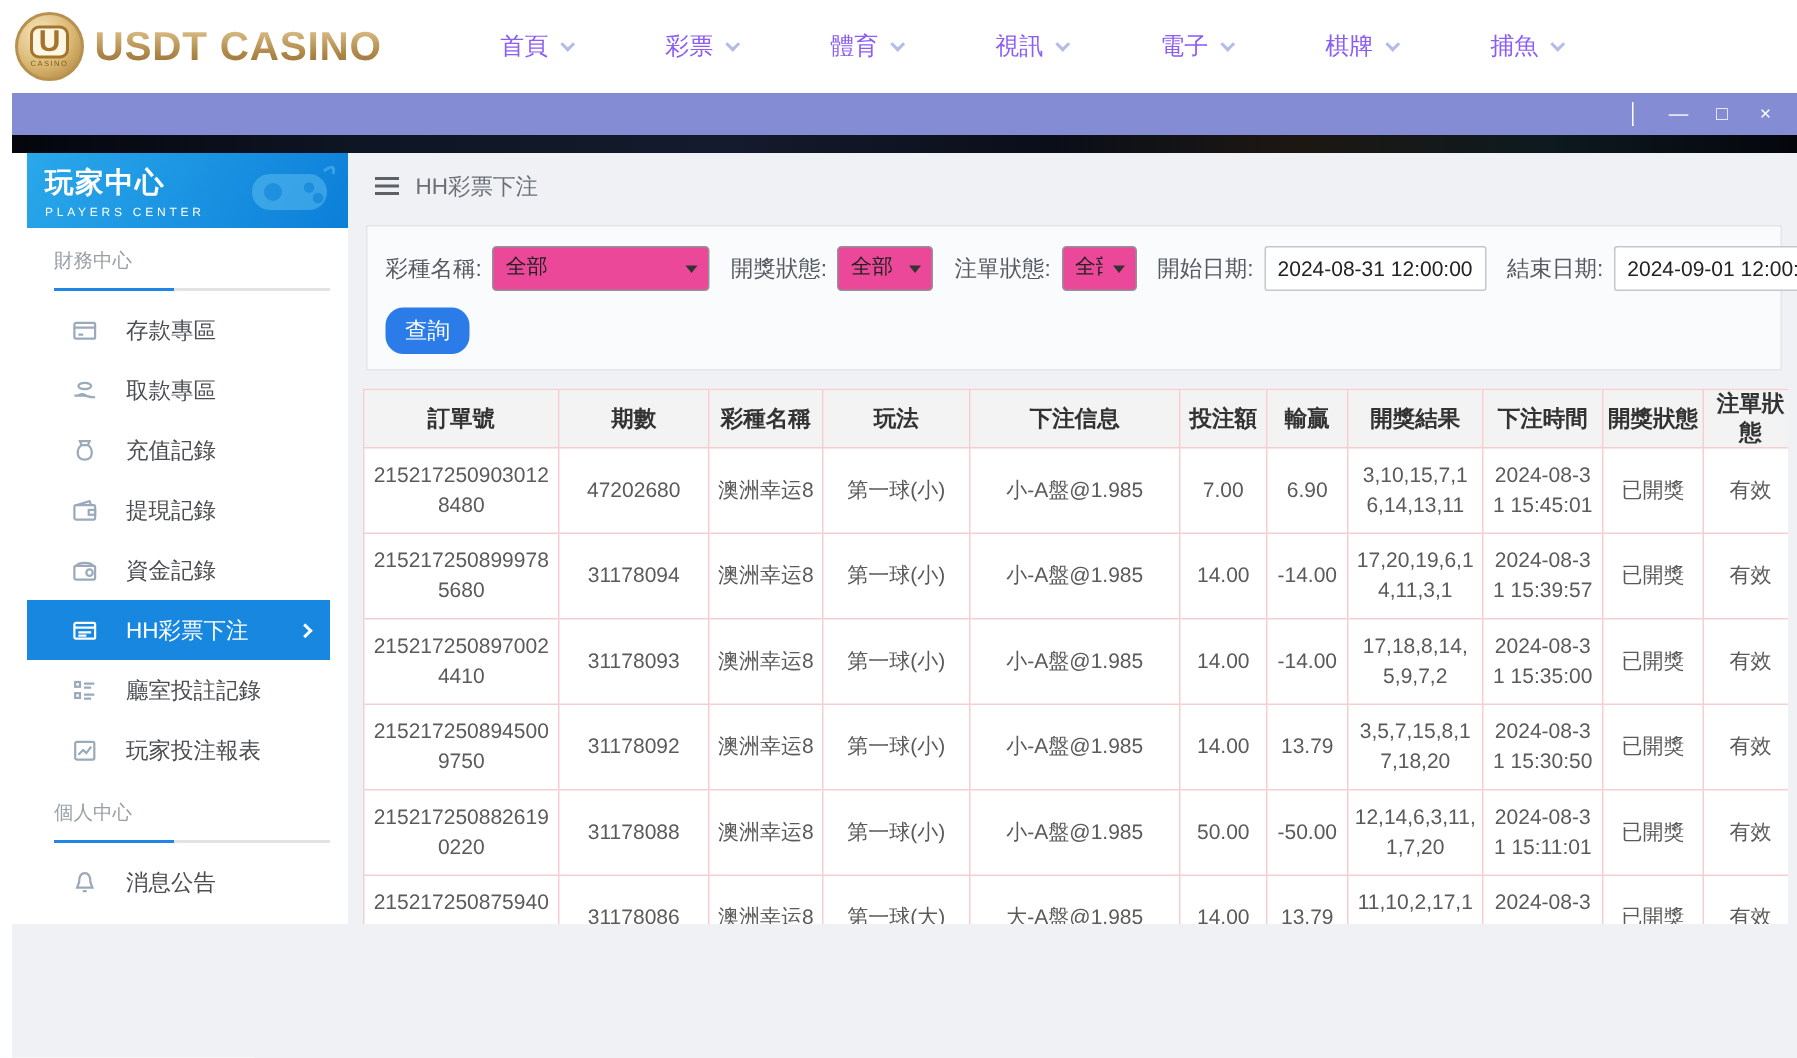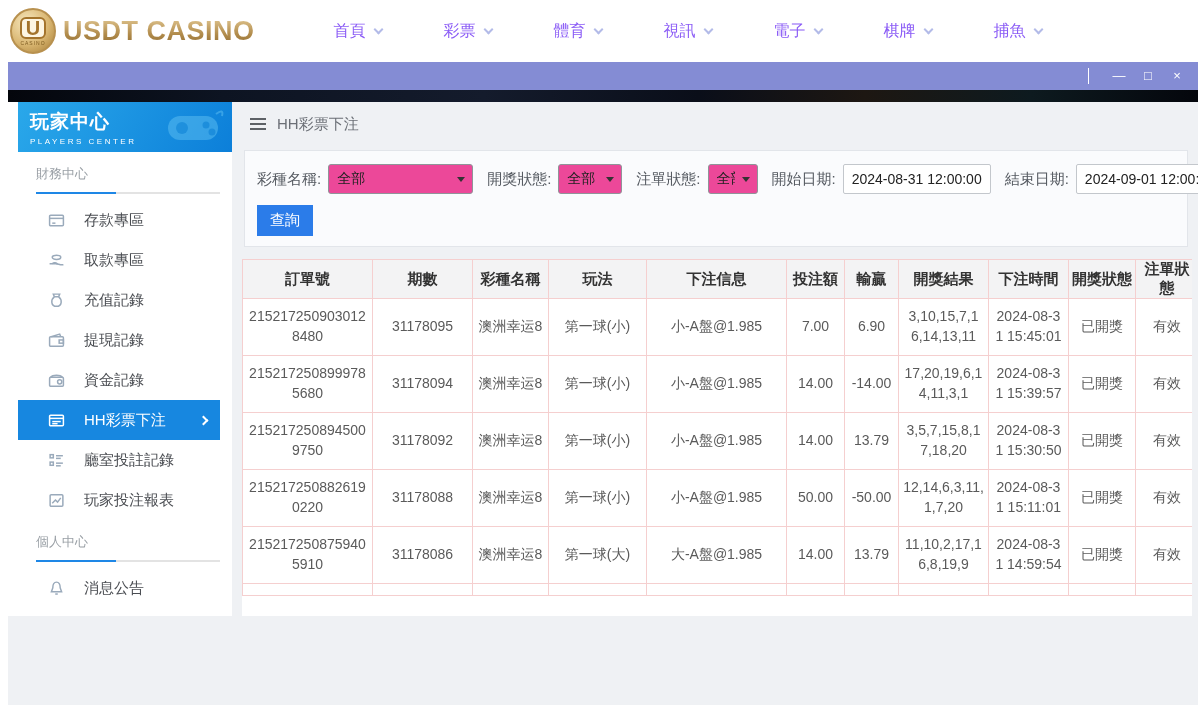--- a/index.html
+++ b/index.html
@@ -71,21 +71,21 @@
   .sel { position:relative; margin-right:14px; }
   .sel select { appearance:none; -webkit-appearance:none; height:30px; border:1px solid #8f9499;
     border-radius:3px; background:#ec4899; font-size:14px; color:#222; padding:0 22px 0 8px;
     font-family:Liberation Mono, monospace; }
   .sel::after { content:''; position:absolute; right:8px; top:13px; border-left:4px solid transparent;
     border-right:4px solid transparent; border-top:5px solid #333; pointer-events:none; }
   .sel.w1 select { width:145px; } .sel.w2 select { width:64px; } .sel.w3 select { width:50px; }
   .date-input { height:30px; width:148px; border:1px solid #c3c7cc; border-radius:2px;
     font-size:14px; color:#222; padding:0 8px; margin-right:14px; font-family:inherit; background:#fff; }
   .search-btn { margin-top:11px; width:56px; height:31px; background:#2b7ce9; color:#fff; border:none;
-    border-radius:0; font-size:15px; cursor:pointer; font-family:inherit; }
+    border-radius:12px; font-size:15px; cursor:pointer; font-family:inherit; }
 
   
   .table-wrap { margin:12px 6px 0 10px; flex:1; overflow:hidden; background:#fff; }
   table { border-collapse:collapse; table-layout:fixed; width:956px; background:#fff; }
   th { height:38px; background:#f3f3f4; font-size:15px; font-weight:bold; color:#333;
     border:1px solid #f5cfcf; padding:0 2px; }
   td { height:57px; font-size:14px; color:#5a5a5a; text-align:center; vertical-align:middle;
     border:1px solid #f5cfcf; padding:2px 4px; line-height:1.4; word-break:break-all; }
   tr.partial td { height:12px; }
 </style>
@@ -353,21 +353,21 @@
                 <th>輸贏</th>
                 <th>開獎結果</th>
                 <th>下注時間</th>
                 <th>開獎狀態</th>
                 <th>注單狀態</th>
               </tr>
             </thead>
           <tbody>
               <tr>
                 <td>2152172509030128480</td>
-                <td>31178095</td>
+                <td>47202680</td>
                 <td>澳洲幸运8</td>
                 <td>第一球(小)</td>
                 <td>小-A盤@1.985</td>
                 <td>7.00</td>
                 <td>6.90</td>
                 <td>3,10,15,7,16,14,13,11</td>
                 <td>2024-08-31 15:45:01</td>
                 <td>已開獎</td>
                 <td>有效</td>
               </tr>
@@ -378,20 +378,33 @@
                 <td>第一球(小)</td>
                 <td>小-A盤@1.985</td>
                 <td>14.00</td>
                 <td>-14.00</td>
                 <td>17,20,19,6,14,11,3,1</td>
                 <td>2024-08-31 15:39:57</td>
                 <td>已開獎</td>
                 <td>有效</td>
               </tr>
               <tr>
+                <td>2152172508970024410</td>
+                <td>31178093</td>
+                <td>澳洲幸运8</td>
+                <td>第一球(小)</td>
+                <td>小-A盤@1.985</td>
+                <td>14.00</td>
+                <td>-14.00</td>
+                <td>17,18,8,14,5,9,7,2</td>
+                <td>2024-08-31 15:35:00</td>
+                <td>已開獎</td>
+                <td>有效</td>
+              </tr>
+              <tr>
                 <td>2152172508945009750</td>
                 <td>31178092</td>
                 <td>澳洲幸运8</td>
                 <td>第一球(小)</td>
                 <td>小-A盤@1.985</td>
                 <td>14.00</td>
                 <td>13.79</td>
                 <td>3,5,7,15,8,17,18,20</td>
                 <td>2024-08-31 15:30:50</td>
                 <td>已開獎</td>

